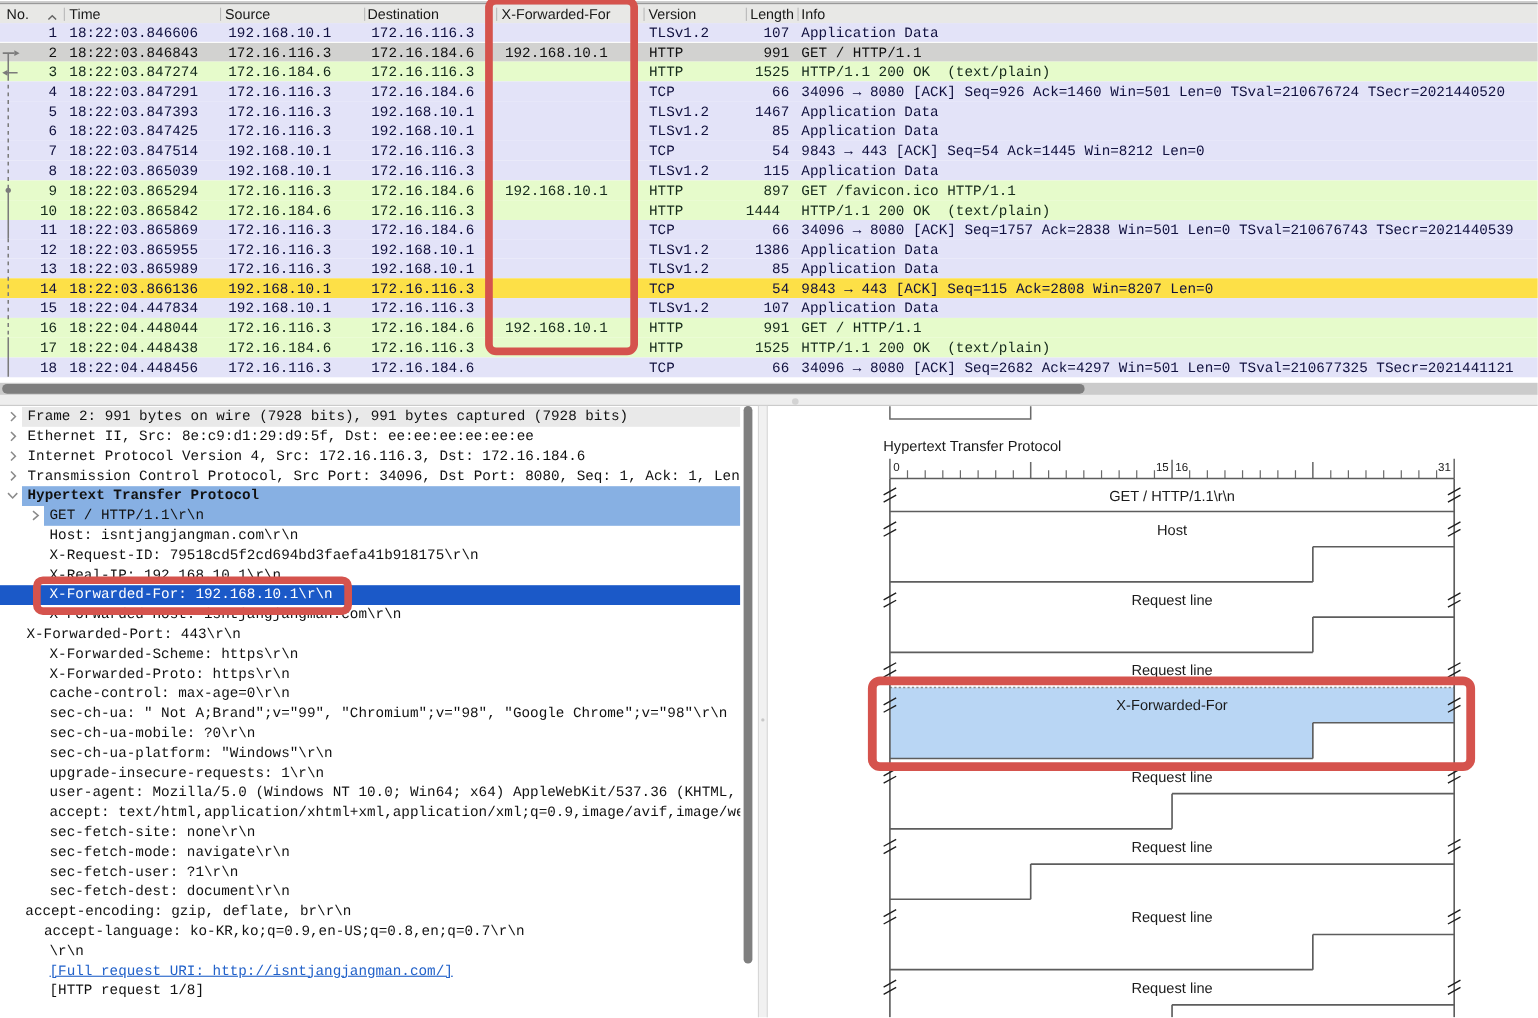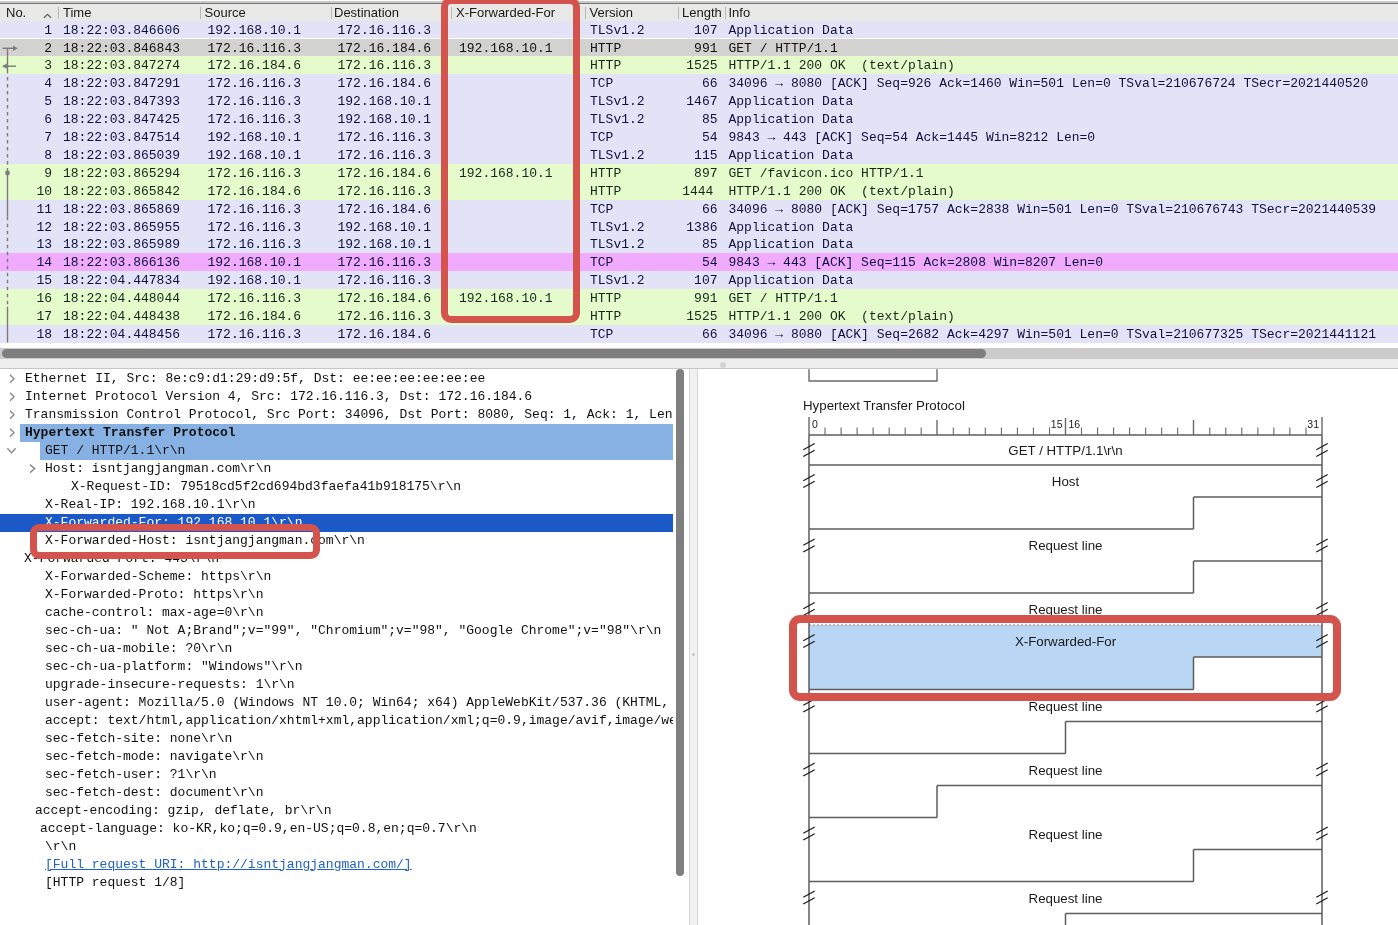--- a/index.html
+++ b/index.html
@@ -118,21 +118,21 @@
 <span style="left:590px">HTTP</span>
 <span style="left:678px;width:39.5px;text-align:right">897</span>
 <span style="left:728.5px">GET /favicon.ico HTTP/1.1</span>
 </div>
 <div class="row mono" style="top:181.75px;background:#e6fbcb;color:#14281a">
 <span style="left:20px;width:32px;text-align:right">10</span>
 <span style="left:63px">18:22:03.865842</span>
 <span style="left:207.5px">172.16.184.6</span>
 <span style="left:337.5px">172.16.116.3</span>
 <span style="left:590px">HTTP</span>
-<span style="left:678px;width:39.5px;text-align:center">1444</span>
+<span style="left:678px;width:39.5px;text-align:left">1444</span>
 <span style="left:728.5px">HTTP/1.1 200 OK  (text/plain)</span>
 </div>
 <div class="row mono" style="top:199.65px;background:#e3e3f8;color:#10103e">
 <span style="left:20px;width:32px;text-align:right">11</span>
 <span style="left:63px">18:22:03.865869</span>
 <span style="left:207.5px">172.16.116.3</span>
 <span style="left:337.5px">172.16.184.6</span>
 <span style="left:590px">TCP</span>
 <span style="left:678px;width:39.5px;text-align:right">66</span>
 <span style="left:728.5px">34096 → 8080 [ACK] Seq=1757 Ack=2838 Win=501 Len=0 TSval=210676743 TSecr=2021440539</span>
@@ -148,21 +148,21 @@
 </div>
 <div class="row mono" style="top:235.46px;background:#e3e3f8;color:#10103e">
 <span style="left:20px;width:32px;text-align:right">13</span>
 <span style="left:63px">18:22:03.865989</span>
 <span style="left:207.5px">172.16.116.3</span>
 <span style="left:337.5px">192.168.10.1</span>
 <span style="left:590px">TLSv1.2</span>
 <span style="left:678px;width:39.5px;text-align:right">85</span>
 <span style="left:728.5px">Application Data</span>
 </div>
-<div class="row mono" style="top:253.37px;background:#f0abfc;color:#10103e">
+<div class="row mono" style="top:253.37px;background:#fde047;color:#10103e">
 <span style="left:20px;width:32px;text-align:right">14</span>
 <span style="left:63px">18:22:03.866136</span>
 <span style="left:207.5px">192.168.10.1</span>
 <span style="left:337.5px">172.16.116.3</span>
 <span style="left:590px">TCP</span>
 <span style="left:678px;width:39.5px;text-align:right">54</span>
 <span style="left:728.5px">9843 → 443 [ACK] Seq=115 Ack=2808 Win=8207 Len=0</span>
 </div>
 <div class="row mono" style="top:271.27px;background:#e3e3f8;color:#10103e">
 <span style="left:20px;width:32px;text-align:right">15</span>
@@ -215,45 +215,46 @@
 <path d="M6.8 63.6 L2 66.2 L6.8 68.8 Z" fill="#7b7b7b"></path>
 <circle cx="7.5" cy="173" r="2.4" fill="#7b7b7b"></circle>
 </svg>
 <div class="abs" style="left:440.5px;top:-3px;width:139px;height:326px;border:7.5px solid #d5534d;border-radius:10px;box-sizing:border-box"></div>
 <div class="abs" style="left:0;top:347.5px;width:1398px;height:11px;background:#cbcbcb"></div>
 <div class="abs" style="left:2px;top:348.5px;width:984px;height:9px;background:#7e7e7e;border-radius:4.5px"></div>
 <div class="abs" style="left:0;top:358.5px;width:1398px;height:9.9px;background:#eeeeee"></div>
 <div class="abs" style="left:0;top:368.4px;width:1398px;height:0.9px;background:#c6c6c6"></div>
 <div class="abs" style="left:720px;top:362.3px;width:6px;height:6px;border-radius:3px;background:#d3d3d3"></div>
 <div class="abs mono" style="left:0;top:369.5px;width:672.5px;height:556px;overflow:hidden;color:#111">
+<div class="dl" style="padding-left:25px"><i style="left:20px;right:0;background:#e9e9e9"></i><b>Frame 2: 991 bytes on wire (7928 bits), 991 bytes captured (7928 bits)</b></div>
 <div class="dl" style="padding-left:25px"><b>Ethernet II, Src: 8e:c9:d1:29:d9:5f, Dst: ee:ee:ee:ee:ee:ee</b></div>
 <div class="dl" style="padding-left:25px"><b>Internet Protocol Version 4, Src: 172.16.116.3, Dst: 172.16.184.6</b></div>
 <div class="dl" style="padding-left:25px"><b>Transmission Control Protocol, Src Port: 34096, Dst Port: 8080, Seq: 1, Ack: 1, Len</b></div>
 <div class="dl" style="padding-left:25px"><i style="left:20px;right:0;background:#87b0e3"></i><b style="font-weight:bold">Hypertext Transfer Protocol</b></div>
 <div class="dl" style="padding-left:45px"><i style="left:40px;right:0;background:#87b0e3"></i><b>GET / HTTP/1.1\r\n</b></div>
 <div class="dl" style="padding-left:45px"><b>Host: isntjangjangman.com\r\n</b></div>
-<div class="dl" style="padding-left:71px"><b>X-Request-ID: 79518cd5f2cd694bd3faefa41b918175\r\n</b></div>
+<div class="dl" style="padding-left:45px"><b>X-Request-ID: 79518cd5f2cd694bd3faefa41b918175\r\n</b></div>
 <div class="dl" style="padding-left:45px"><b>X-Real-IP: 192.168.10.1\r\n</b></div>
 <div class="dl" style="padding-left:45px"><i style="left:0;right:0;background:#1b59c8"></i><b style="color:#fff">X-Forwarded-For: 192.168.10.1\r\n</b></div>
 <div class="dl" style="padding-left:45px"><b>X-Forwarded-Host: isntjangjangman.com\r\n</b></div>
 <div class="dl" style="padding-left:24px"><b>X-Forwarded-Port: 443\r\n</b></div>
 <div class="dl" style="padding-left:45px"><b>X-Forwarded-Scheme: https\r\n</b></div>
 <div class="dl" style="padding-left:45px"><b>X-Forwarded-Proto: https\r\n</b></div>
 <div class="dl" style="padding-left:45px"><b>cache-control: max-age=0\r\n</b></div>
 <div class="dl" style="padding-left:45px"><b>sec-ch-ua: " Not A;Brand";v="99", "Chromium";v="98", "Google Chrome";v="98"\r\n</b></div>
 <div class="dl" style="padding-left:45px"><b>sec-ch-ua-mobile: ?0\r\n</b></div>
 <div class="dl" style="padding-left:45px"><b>sec-ch-ua-platform: "Windows"\r\n</b></div>
 <div class="dl" style="padding-left:45px"><b>upgrade-insecure-requests: 1\r\n</b></div>
 <div class="dl" style="padding-left:45px"><b>user-agent: Mozilla/5.0 (Windows NT 10.0; Win64; x64) AppleWebKit/537.36 (KHTML,</b></div>
 <div class="dl" style="padding-left:45px"><b>accept: text/html,application/xhtml+xml,application/xml;q=0.9,image/avif,image/we</b></div>
 <div class="dl" style="padding-left:45px"><b>sec-fetch-site: none\r\n</b></div>
 <div class="dl" style="padding-left:45px"><b>sec-fetch-mode: navigate\r\n</b></div>
 <div class="dl" style="padding-left:45px"><b>sec-fetch-user: ?1\r\n</b></div>
 <div class="dl" style="padding-left:45px"><b>sec-fetch-dest: document\r\n</b></div>
-<div class="dl" style="padding-left:35px"><b>accept-encoding: gzip, deflate, br\r\n</b></div>
+<div class="dl" style="padding-left:23px"><b>accept-encoding: gzip, deflate, br\r\n</b></div>
 <div class="dl" style="padding-left:40px"><b>accept-language: ko-KR,ko;q=0.9,en-US;q=0.8,en;q=0.7\r\n</b></div>
 <div class="dl" style="padding-left:45px"><b>\r\n</b></div>
 <div class="dl" style="padding-left:45px"><s style="text-decoration:underline;color:#2161c9">[Full request URI: http://isntjangjangman.com/]</s></div>
 <div class="dl" style="padding-left:45px"><b>[HTTP request 1/8]</b></div>
 </div>
 
 <svg class="abs" style="left:0;top:364px" width="60" height="120" viewBox="0 364 60 120">
 <g stroke="#8b8b8b" stroke-width="1.4" fill="none">
 <path d="M10 374.7 L14 378.7 L10 382.7"></path>
 <path d="M10 392.7 L14 396.7 L10 400.7"></path>

